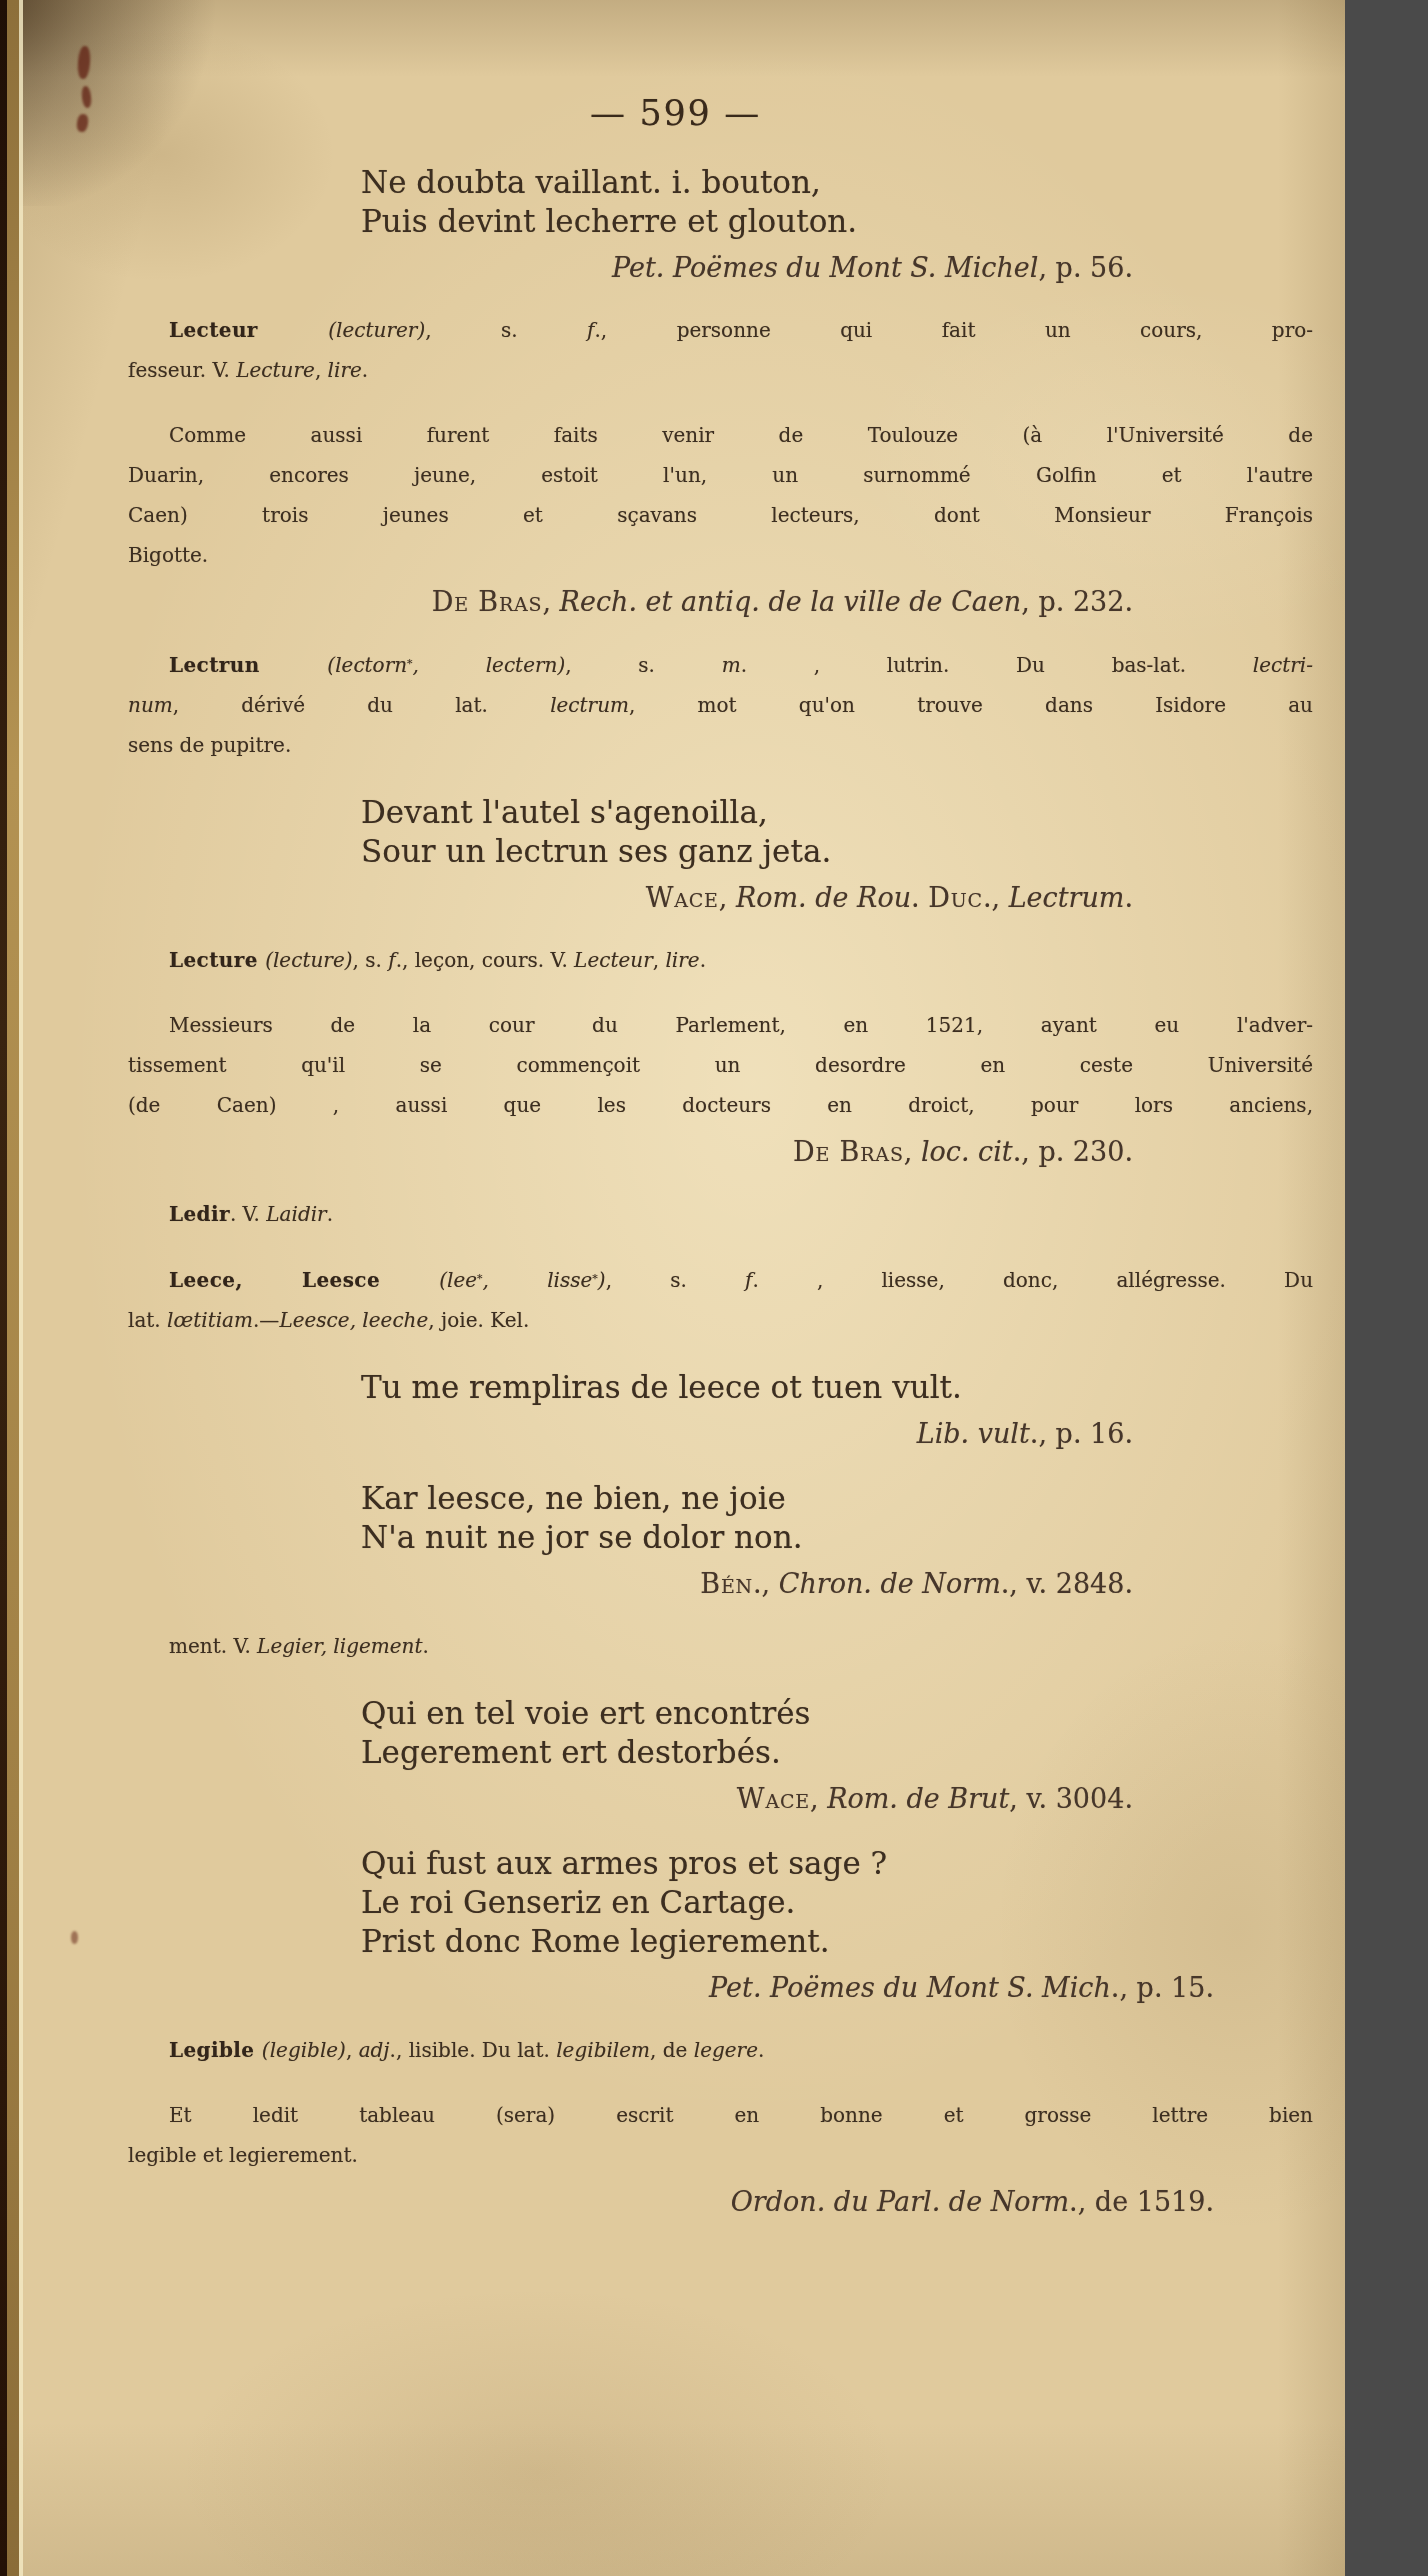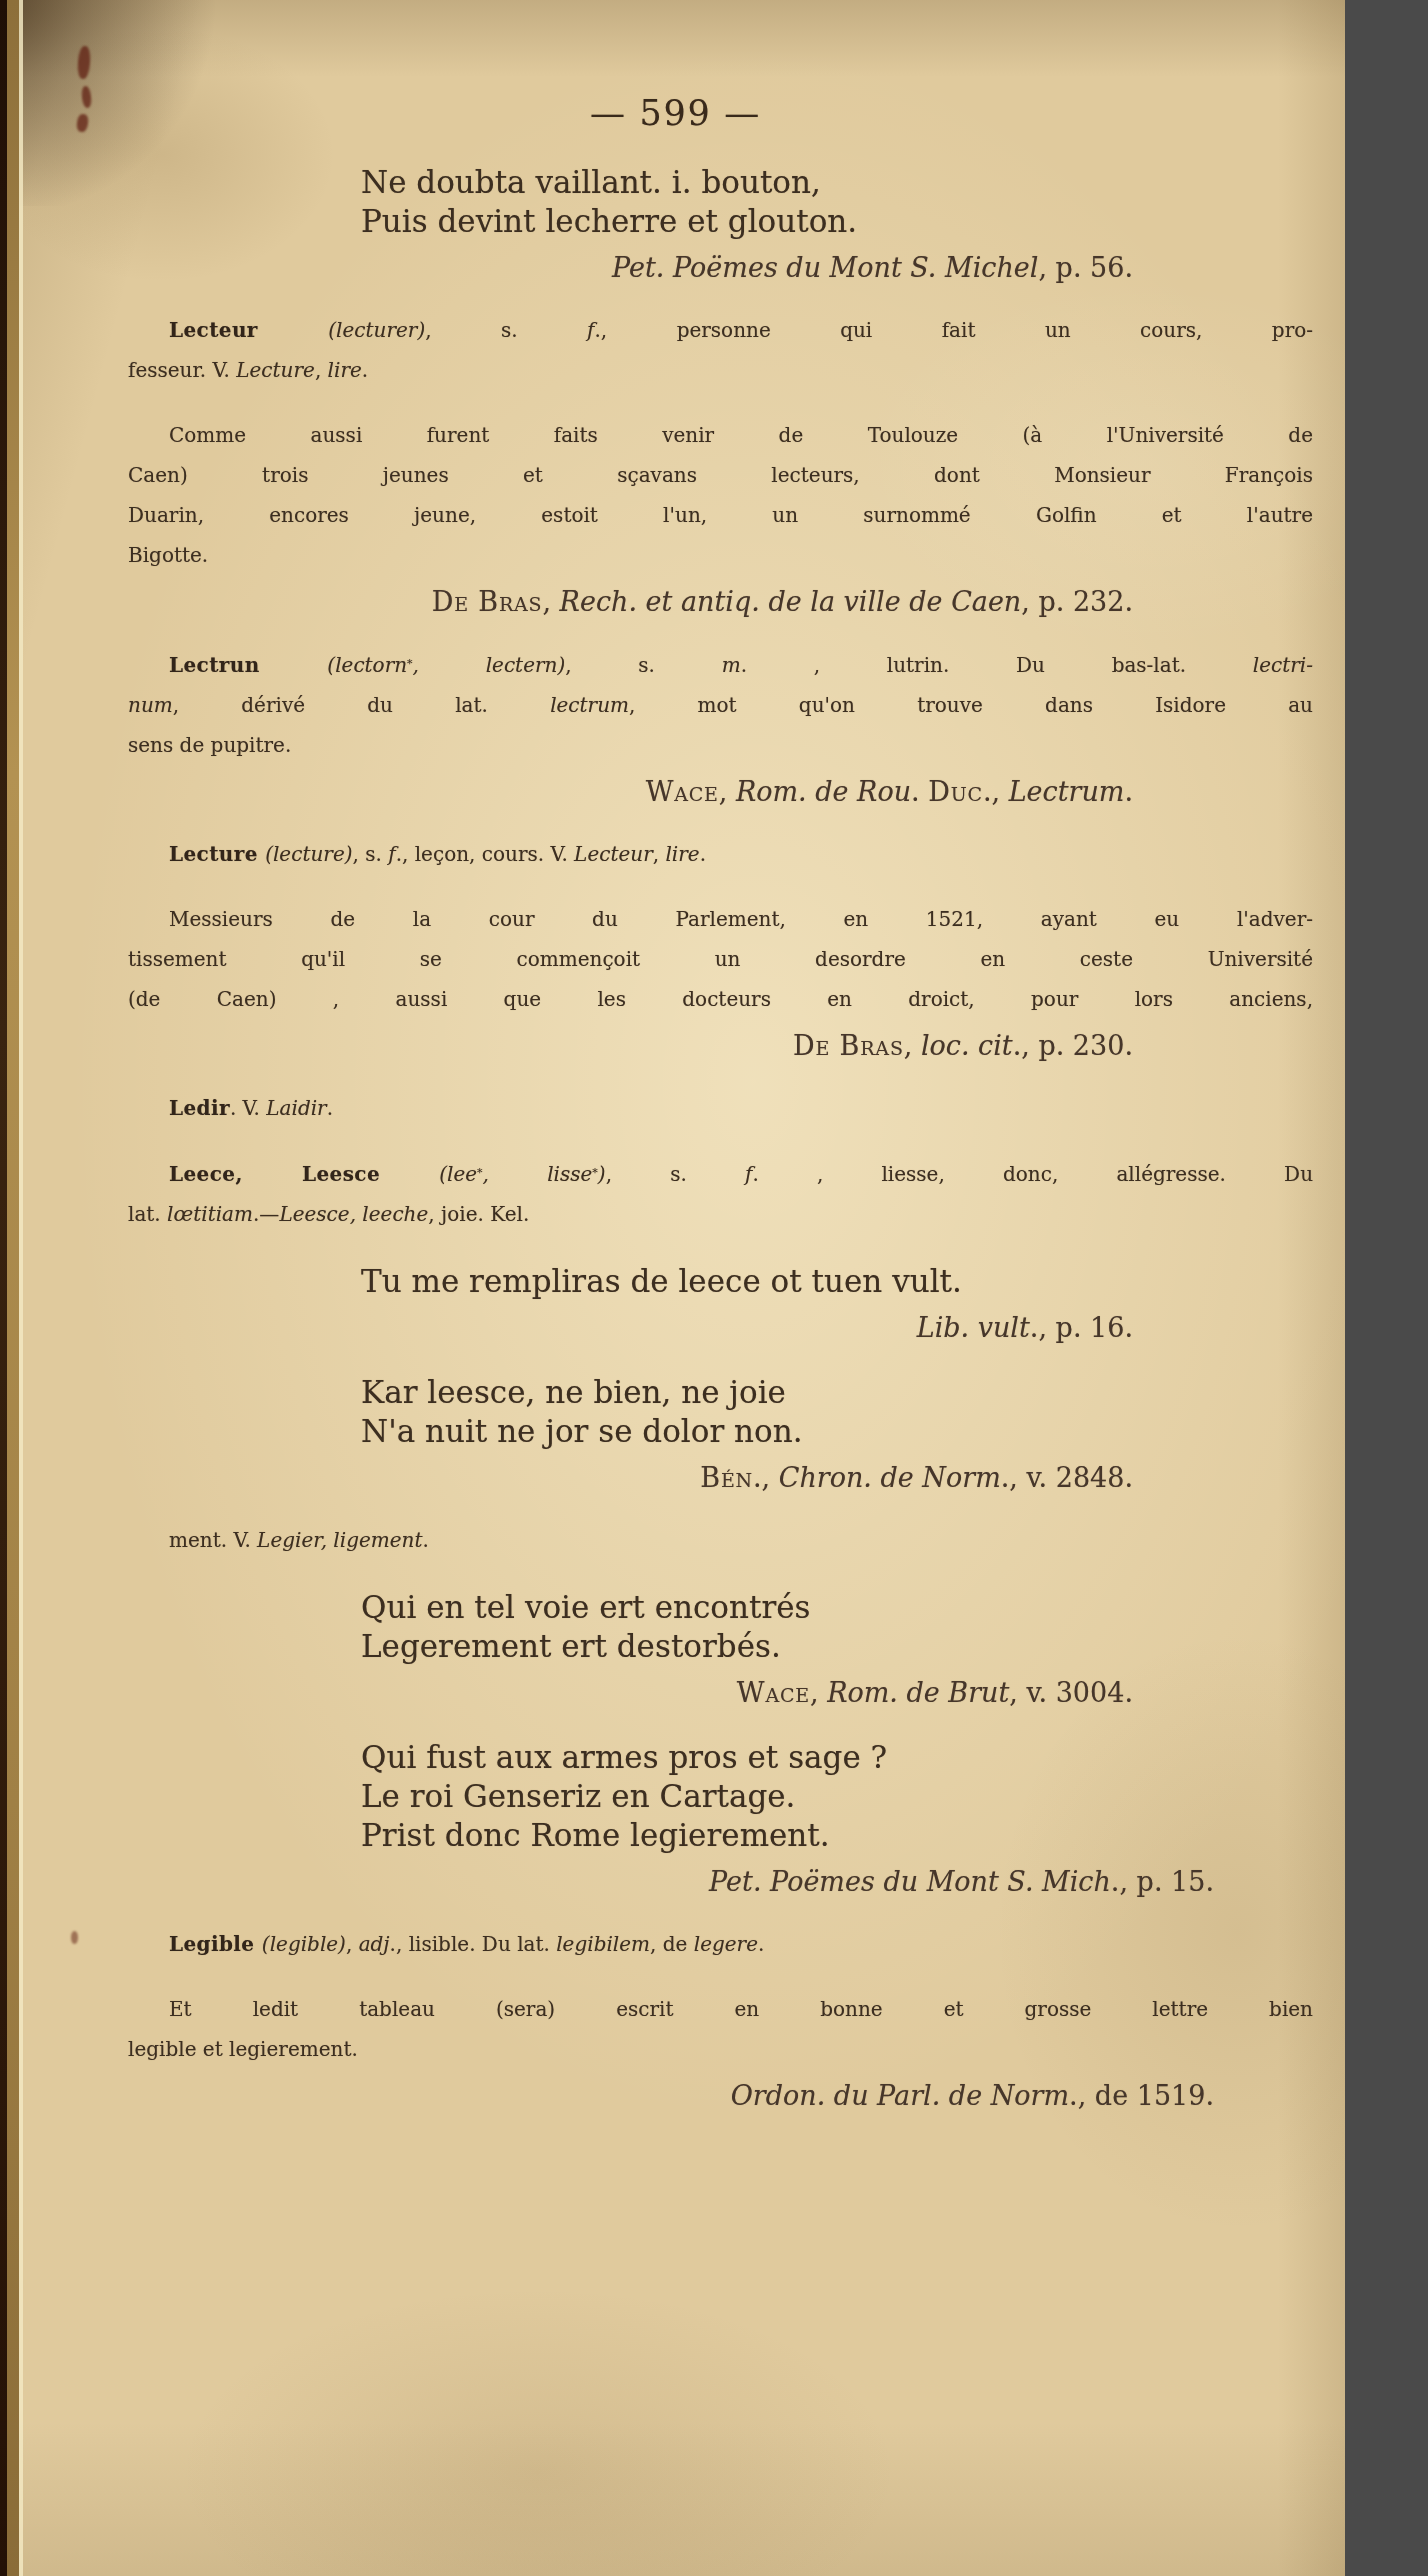--- a/index.html
+++ b/index.html
@@ -79,31 +79,35 @@
       </div>
       <div class="block cite">
         <div class="line"><span class="seg s-i">Pet. Poëmes du Mont S. Michel</span><span class="seg s-r">, p. 56.</span></div>
       </div>
       <div class="block para">
         <div class="line jl"><span class="seg s-b">Lecteur </span><span class="seg s-i">(lecturer)</span><span class="seg s-r">, s. </span><span class="seg s-i">f</span><span class="seg s-r">., personne qui fait un cours, pro-</span></div>
         <div class="line"><span class="seg s-r">fesseur. V. </span><span class="seg s-i">Lecture</span><span class="seg s-r">, </span><span class="seg s-i">lire</span><span class="seg s-r">.</span></div>
       </div>
       <div class="block para">
         <div class="line jl"><span class="seg s-r">Comme aussi furent faits venir de Toulouze (à l'Université de</span></div>
+        <div class="line jl"><span class="seg s-r">Duarin, encores jeune, estoit l'un, un surnommé Golfin et l'autre</span></div>
         <div class="line jl"><span class="seg s-r">Caen) trois jeunes et sçavans lecteurs, dont Monsieur François</span></div>
-        <div class="line jl"><span class="seg s-r">Duarin, encores jeune, estoit l'un, un surnommé Golfin et l'autre</span></div>
         <div class="line"><span class="seg s-r">Bigotte.</span></div>
       </div>
       <div class="block cite">
         <div class="line"><span class="seg s-sc">De Bras</span><span class="seg s-r">, </span><span class="seg s-i">Rech. et antiq. de la ville de Caen</span><span class="seg s-r">, p. 232.</span></div>
       </div>
       <div class="block para">
         <div class="line jl"><span class="seg s-b">Lectrun </span><span class="seg s-i">(lectorn</span><span class="seg s-sup">*</span><span class="seg s-i">, lectern)</span><span class="seg s-r">, s. </span><span class="seg s-i">m</span><span class="seg s-r">. , lutrin. Du bas-lat. </span><span class="seg s-i">lectri-</span></div>
         <div class="line jl"><span class="seg s-i">num</span><span class="seg s-r">, dérivé du lat. </span><span class="seg s-i">lectrum</span><span class="seg s-r">, mot qu'on trouve dans Isidore au</span></div>
         <div class="line"><span class="seg s-r">sens de pupitre.</span></div>
+      </div>
+      <div class="block verse">
+        <div class="line"><span class="seg s-r">Devant l'autel s'agenoilla,</span></div>
+        <div class="line"><span class="seg s-r">Sour un lectrun ses ganz jeta.</span></div>
       </div>
       <div class="block cite">
         <div class="line"><span class="seg s-sc">Wace</span><span class="seg s-r">, </span><span class="seg s-i">Rom. de Rou</span><span class="seg s-r">. </span><span class="seg s-sc">Duc</span><span class="seg s-r">., </span><span class="seg s-i">Lectrum</span><span class="seg s-r">.</span></div>
       </div>
       <div class="block para">
         <div class="line"><span class="seg s-b">Lecture </span><span class="seg s-i">(lecture)</span><span class="seg s-r">, s. </span><span class="seg s-i">f</span><span class="seg s-r">., leçon, cours. V. </span><span class="seg s-i">Lecteur</span><span class="seg s-r">, </span><span class="seg s-i">lire</span><span class="seg s-r">.</span></div>
       </div>
       <div class="block para">
         <div class="line jl"><span class="seg s-r">Messieurs de la cour du Parlement, en 1521, ayant eu l'adver-</span></div>
         <div class="line jl"><span class="seg s-r">tissement qu'il se commençoit un desordre en ceste Université</span></div>

